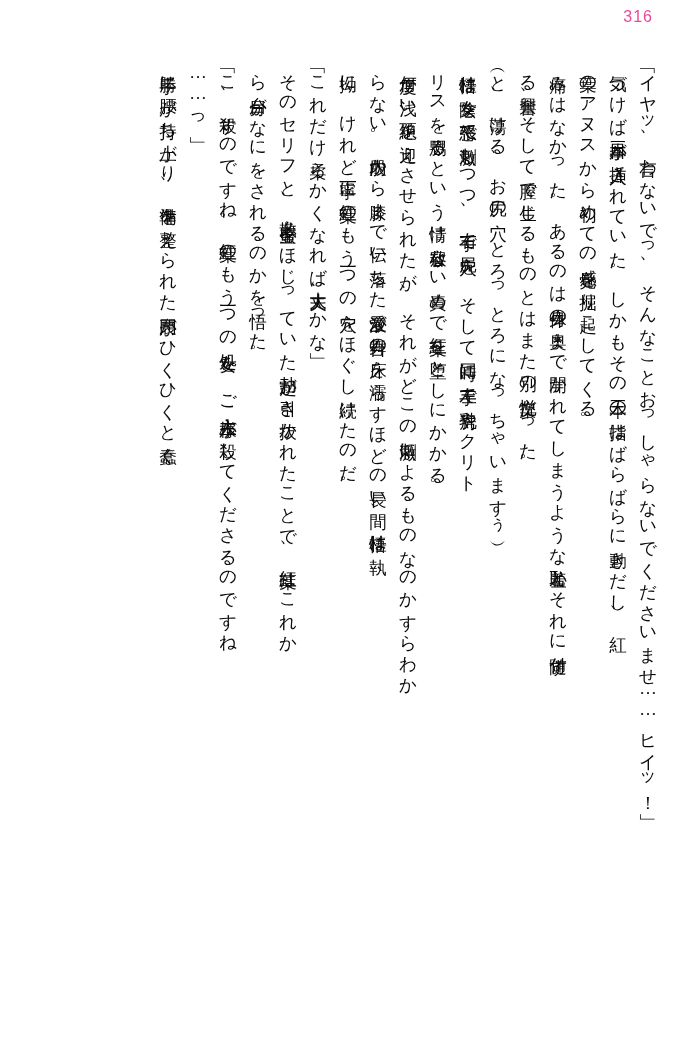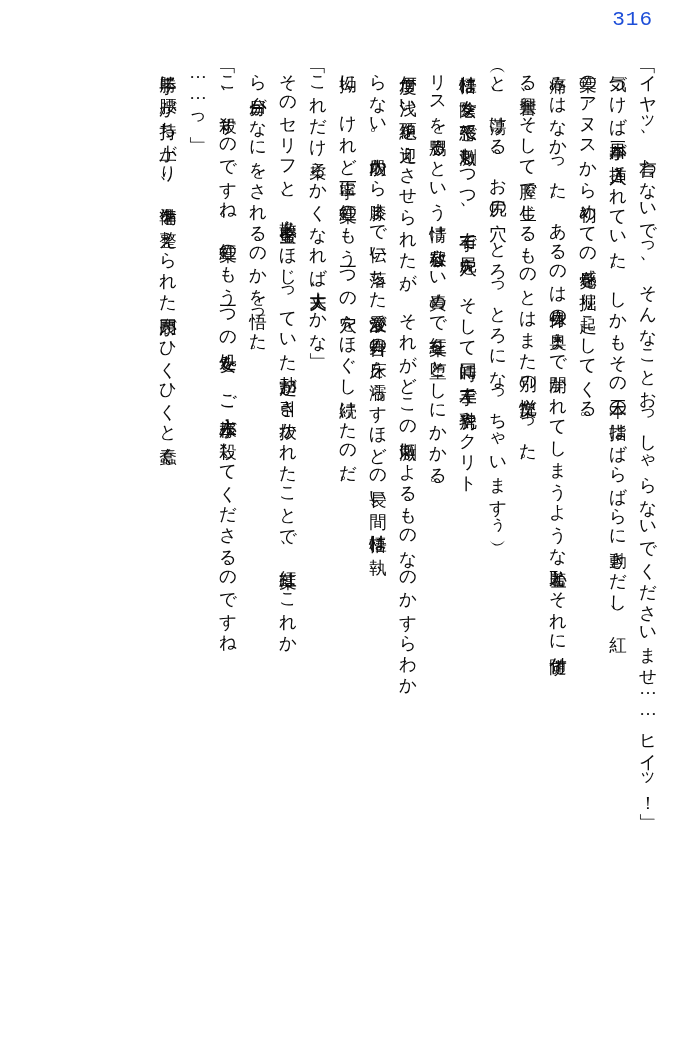--- a/index.html
+++ b/index.html
@@ -18,24 +18,24 @@
     position: relative;
     width: 683px;
     height: 1050px;
     background: #ffffff;
     box-sizing: border-box;
   }
   .page-number {
     position: absolute;
     top: 8px;
     right: 30px;
-    font-size: 21px;
+    font-size: 16px;
     letter-spacing: 1px;
-    color: #1d4ed8;
-    font-family: Liberation Mono, monospace;
+    color: #ec4899;
+    font-family: Liberation Sans, sans-serif;
   }
   .text-body {
     position: absolute;
     top: 62px;
     left: 26px;
     right: 20px;
     height: 960px;
     display: flex;
     flex-direction: row-reverse;
     justify-content: flex-start;

